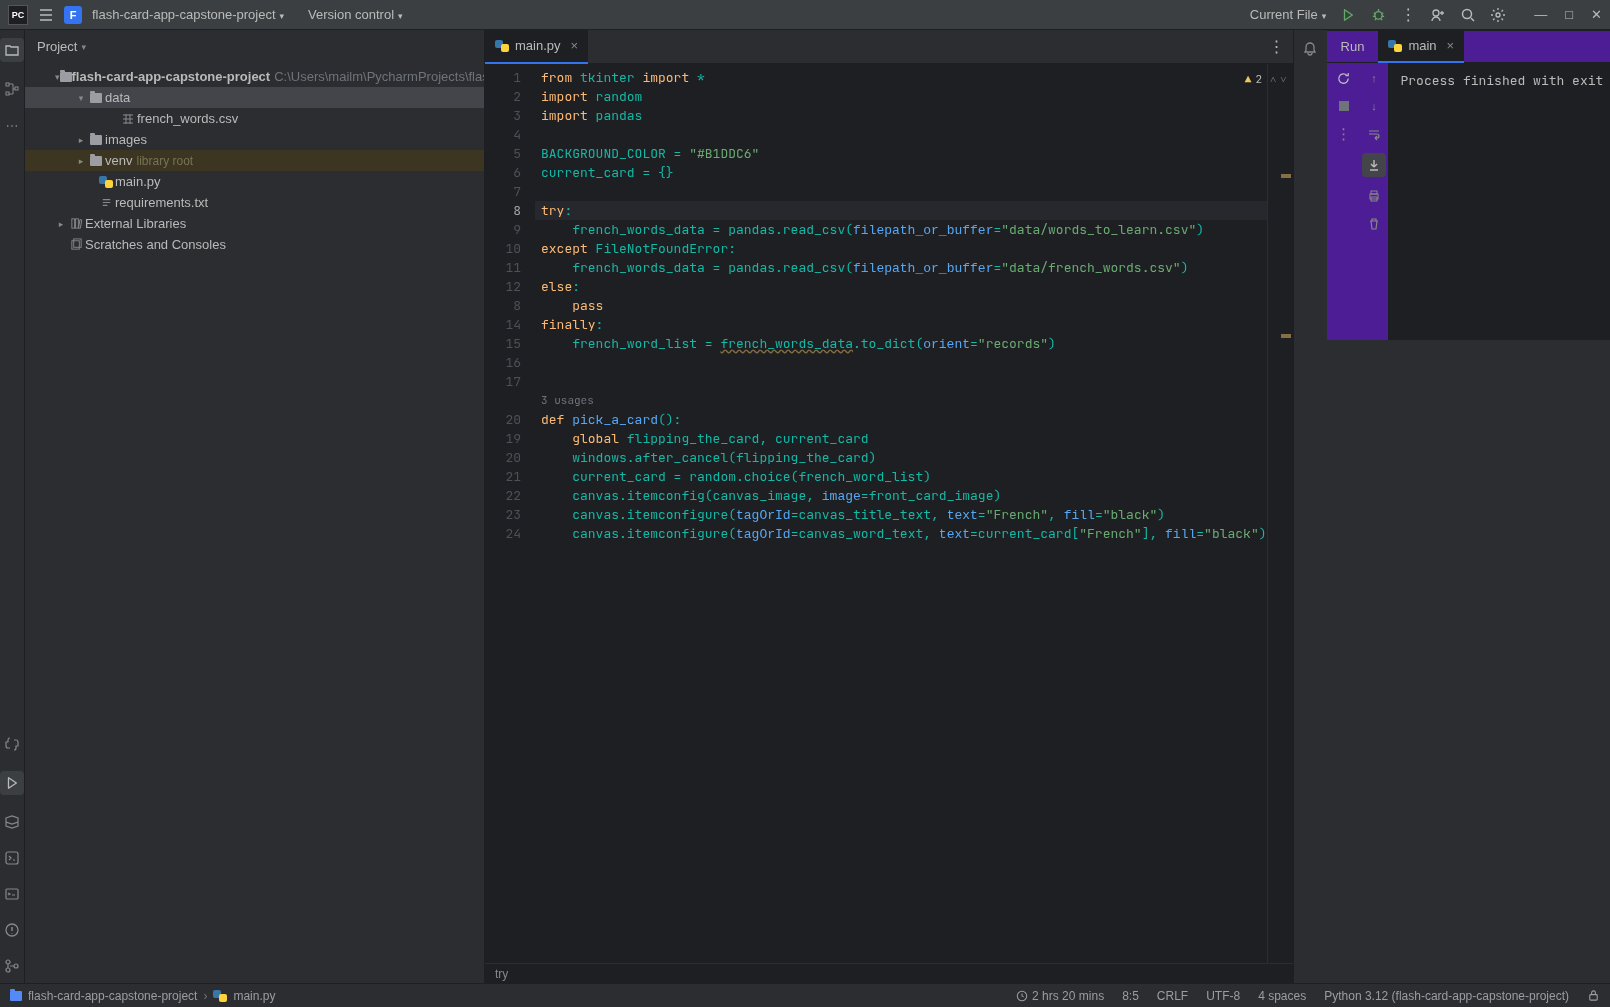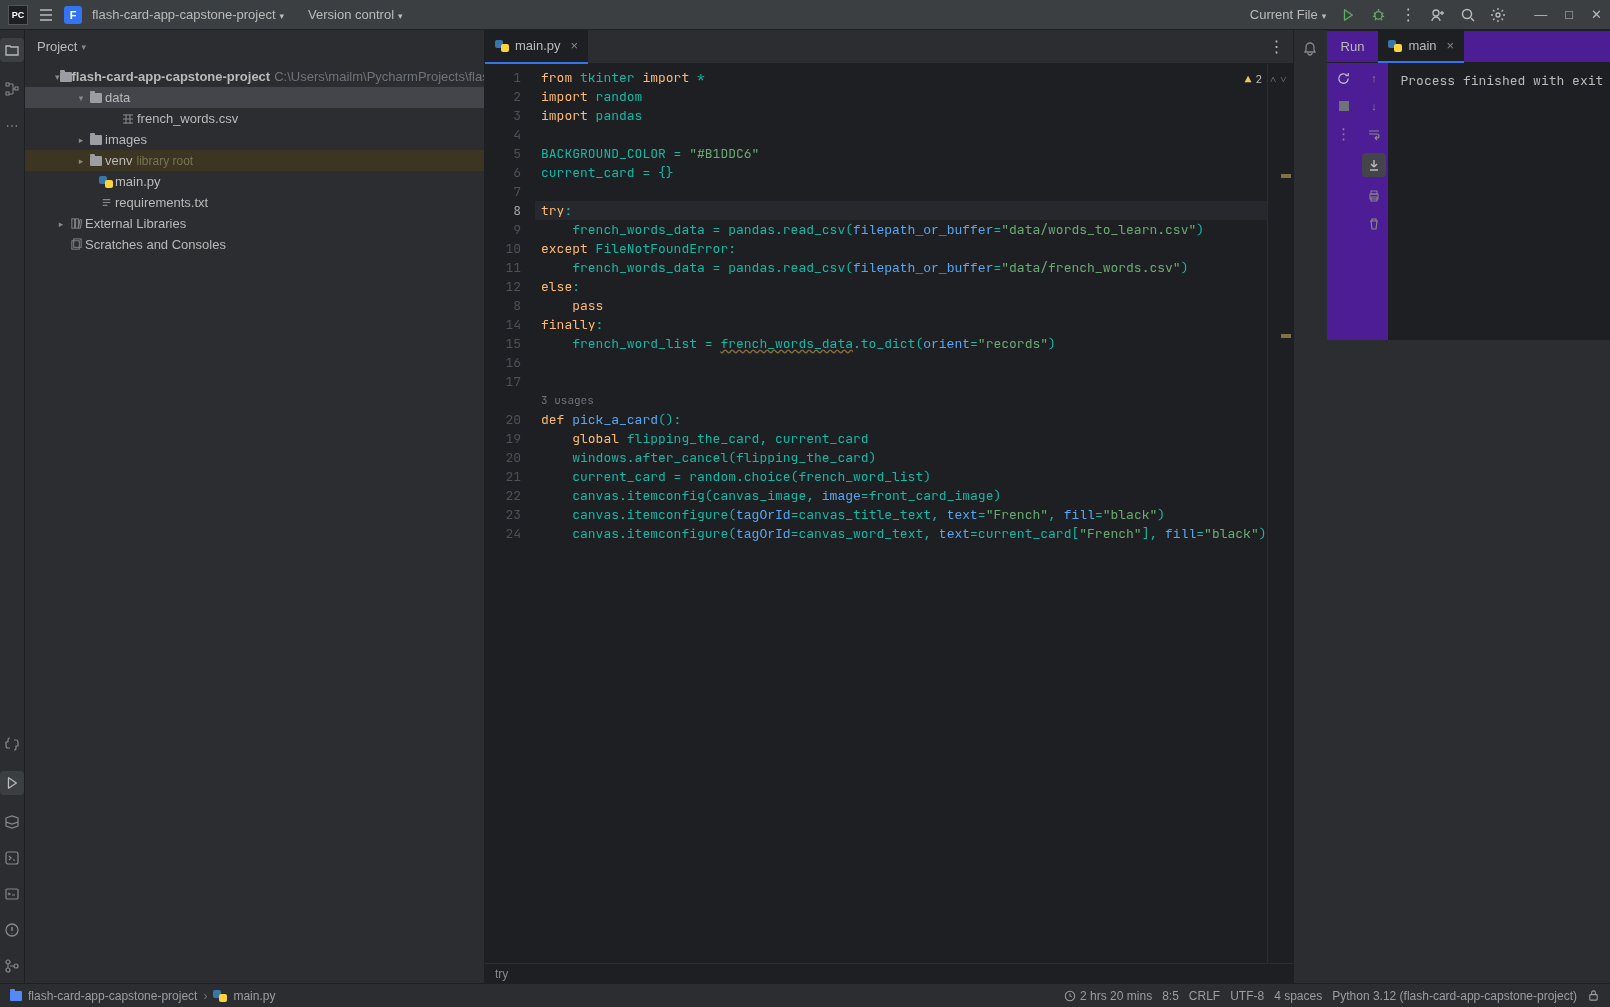--- a/index.html
+++ b/index.html
@@ -220,21 +220,21 @@
 }
 .stop-sq { width: 10px; height: 10px; background: #6f737a; }
 
 
 .status-bar {
   height: 24px; background: #2b2d30; border-top: 1px solid #1e1f22;
   display: flex; align-items: center; padding: 0 10px; font-size: 12px; color: #9b9da2;
 }
 .status-bar .crumb { display: flex; align-items: center; gap: 6px; }
 .status-bar .crumb .sep { color: #6f737a; }
-.status-bar .right { margin-left: auto; display: flex; gap: 10px; }
+.status-bar .right { margin-left: auto; display: flex; gap: 18px; }
 .folder-ico { display:inline-block; width:12px; height:10px; background:#9b9da2; border-radius:1px; position:relative;}
 .folder-ico::before{content:"";position:absolute;top:-2px;left:0;width:5px;height:2px;background:#9b9da2;border-radius:1px 1px 0 0;}
 .folder-ico.open { background:#548af7;}
 .folder-ico.open::before{ background:#548af7;}
 
 svg { display: block; }
 </style>
 </head>
 <body>
 

